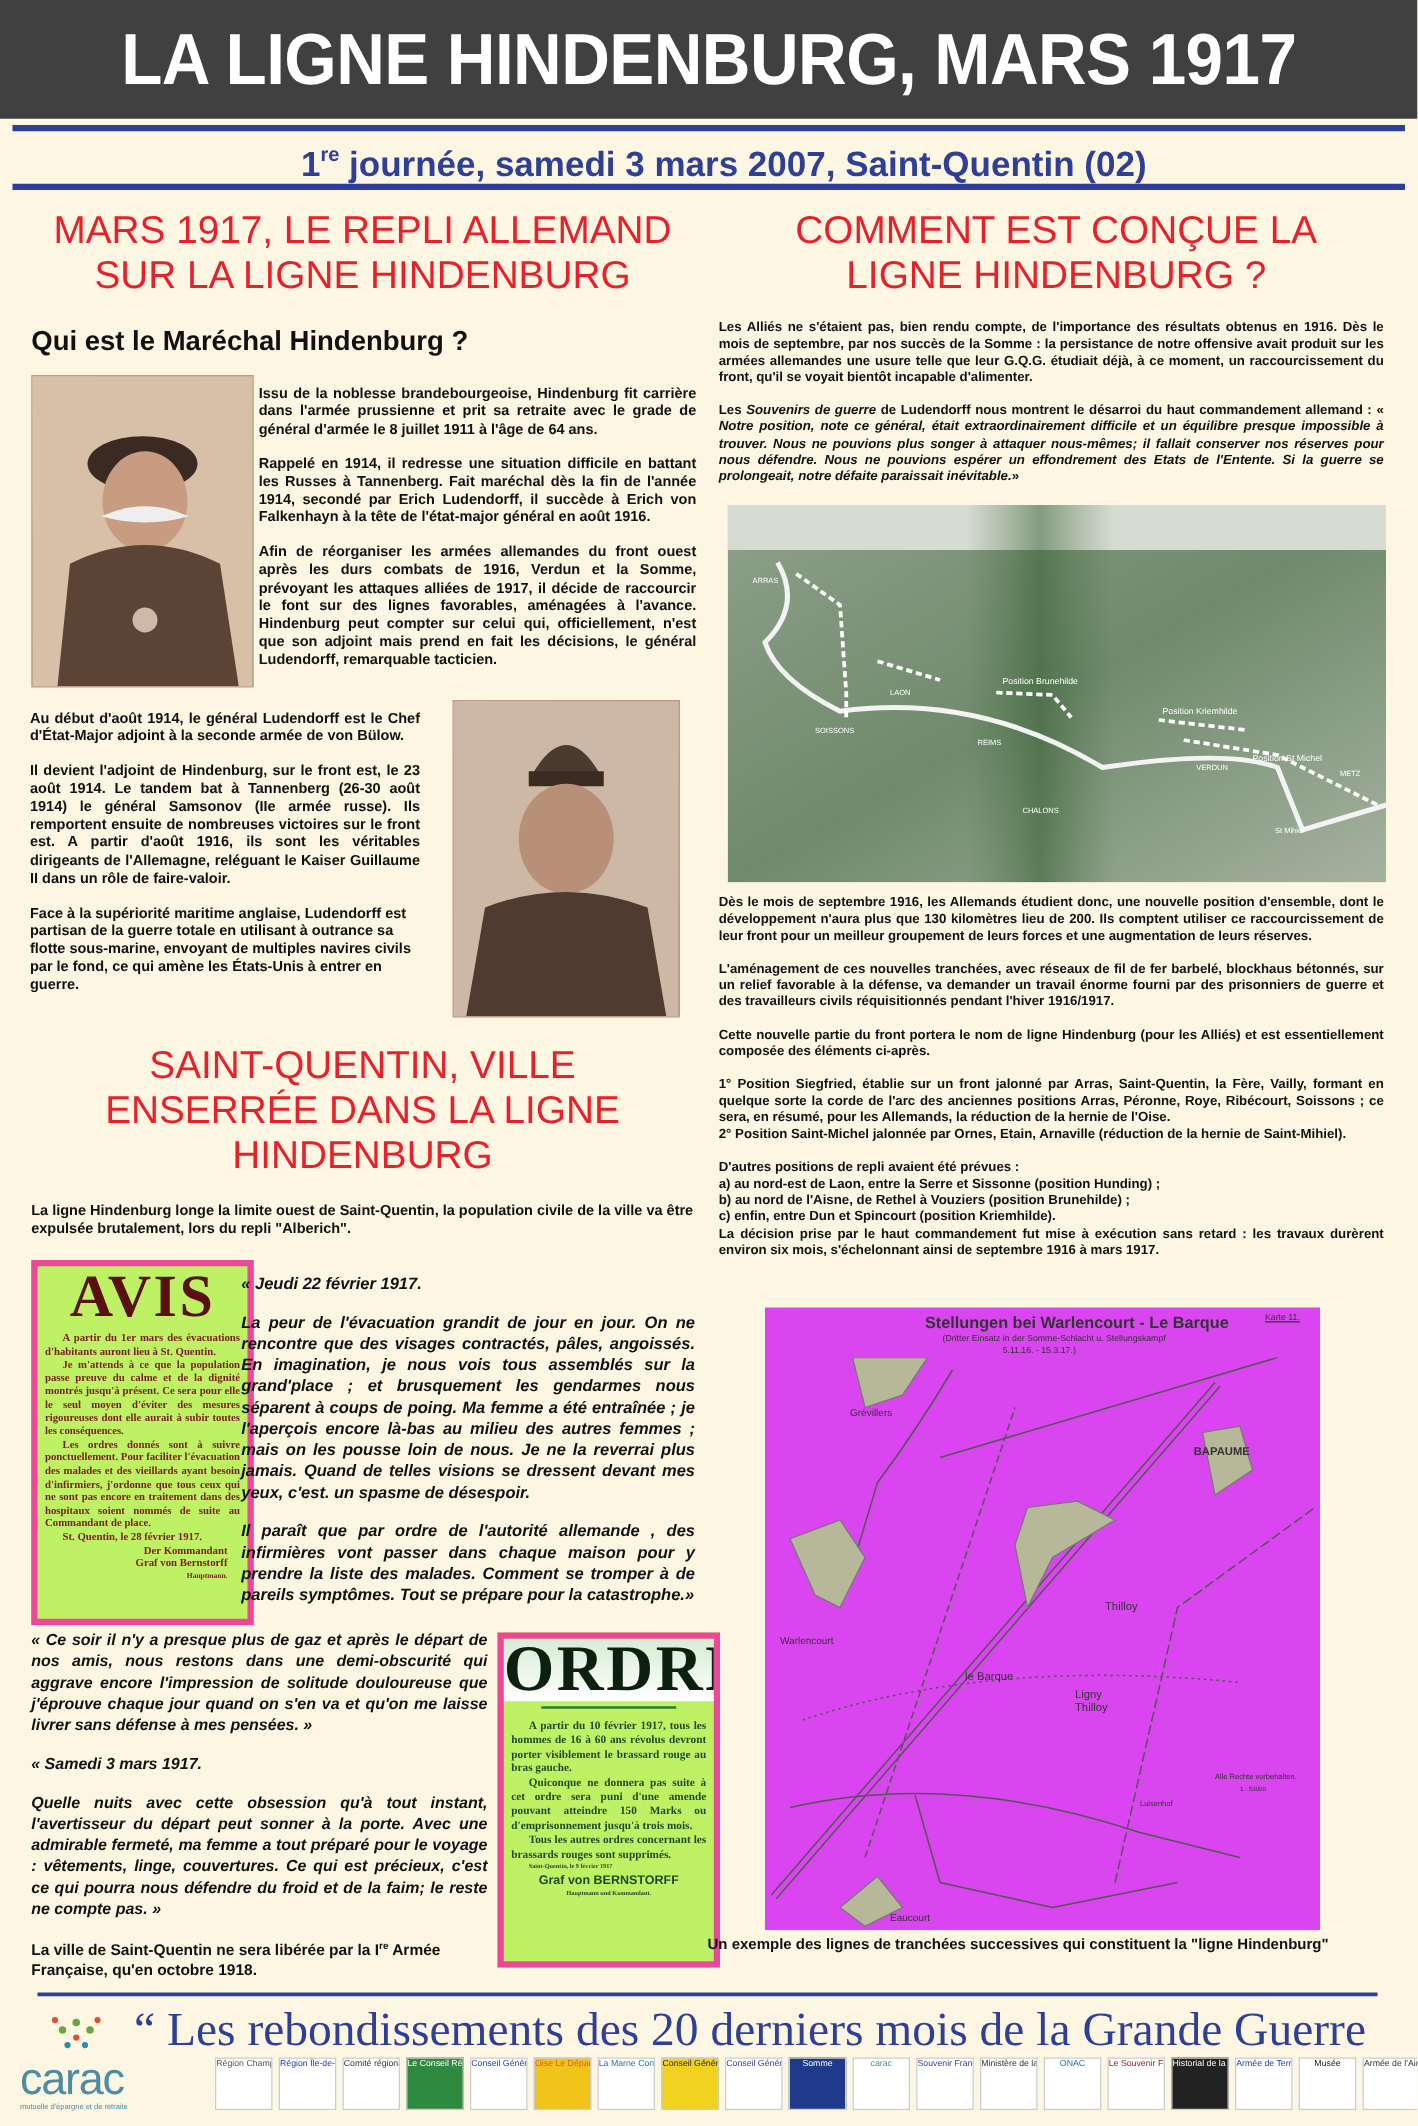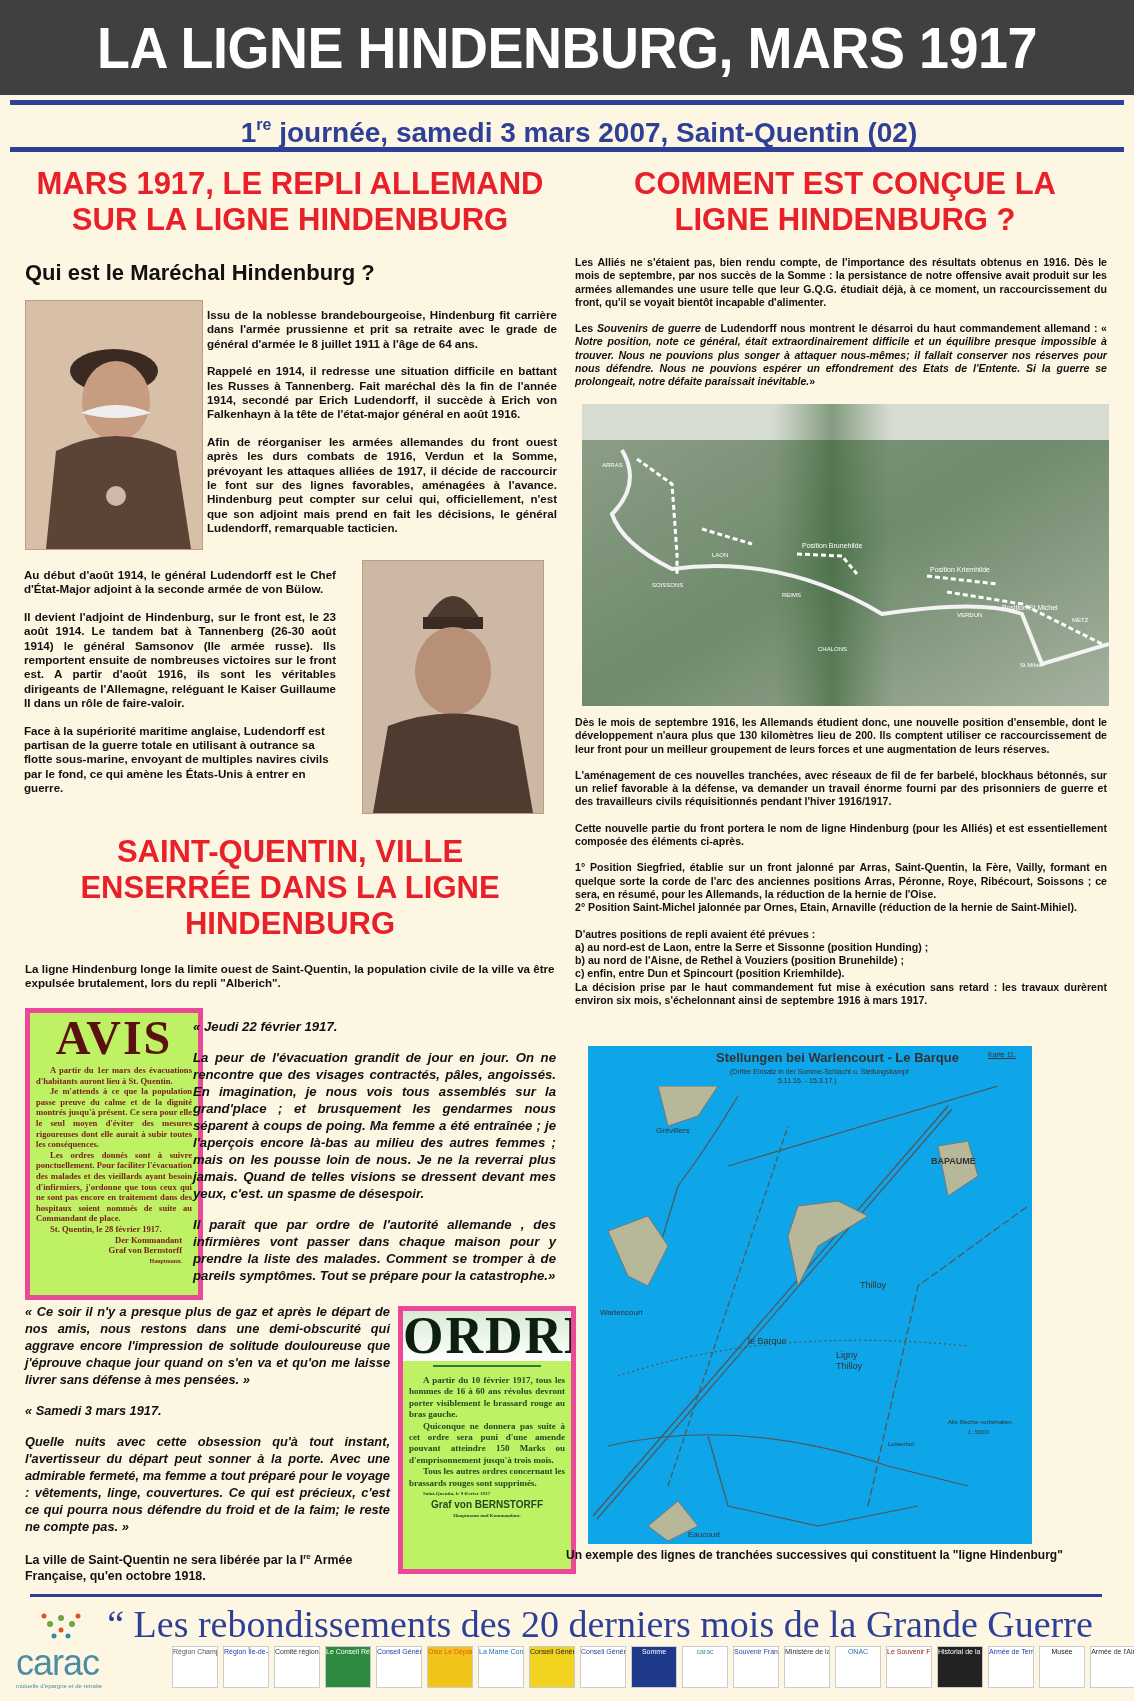--- a/index.html
+++ b/index.html
@@ -21,21 +21,21 @@
     transform: scaleX(0.93); transform-origin: center;
     white-space: nowrap;
   }
   .rule { height: 5px; background: #2e3f98; }
   .subtitle {
     left: 0; top: 108px; width: 1134px; text-align: center;
     color: #2e3f98; font-size: 28px; font-weight: bold; line-height: 34px; padding-left: 12px;
   }
   .subtitle sup { font-size: 16px; vertical-align: 12px; }
   .redtitle {
-    color: #e8202a; font-weight: bold; text-align: center;
+    color: #e8202a; font-weight: normal; text-align: center;
     font-size: 31px; line-height: 36px; margin: 0;
   }
   .blacktitle { font-weight: bold; font-size: 22px; margin: 0; }
   .txt { font-size: 11.6px; font-weight: bold; line-height: 14.4px; text-align: justify; margin: 0 0 13px 0; }
   .itq { font-style: italic; font-size: 13.2px; font-weight: bold; line-height: 17px; text-align: justify; margin: 0 0 14px 0; }
   .photo {
     background: linear-gradient(160deg, #c9a78b 0%, #8d6b55 45%, #5b4336 100%);
     border: 1px solid #b99d85;
   }
   .poster {
@@ -199,21 +199,21 @@
   <p class="txt" style="font-size:10.6px;line-height:13.3px;">Cette nouvelle partie du front portera le nom de ligne Hindenburg (pour les Alliés) et est essentiellement composée des éléments ci-après.</p>
   <p class="txt" style="font-size:10.6px;line-height:13.3px;margin:0;">1° Position Siegfried, établie sur un front jalonné par Arras, Saint-Quentin, la Fère, Vailly, formant en quelque sorte la corde de l'arc des anciennes positions Arras, Péronne, Roye, Ribécourt, Soissons ; ce sera, en résumé, pour les Allemands, la réduction de la hernie de l'Oise.</p>
   <p class="txt" style="font-size:10.6px;line-height:13.3px;">2° Position Saint-Michel jalonnée par Ornes, Etain, Arnaville (réduction de la hernie de Saint-Mihiel).</p>
   <p class="txt" style="font-size:10.6px;line-height:13.3px;margin:0;">D'autres positions de repli avaient été prévues :</p>
   <p class="txt" style="font-size:10.6px;line-height:13.3px;margin:0;">a) au nord-est de Laon, entre la Serre et Sissonne (position Hunding) ;</p>
   <p class="txt" style="font-size:10.6px;line-height:13.3px;margin:0;">b) au nord de l'Aisne, de Rethel à Vouziers (position Brunehilde) ;</p>
   <p class="txt" style="font-size:10.6px;line-height:13.3px;margin:0;">c) enfin, entre Dun et Spincourt (position Kriemhilde).</p>
   <p class="txt" style="font-size:10.6px;line-height:13.3px;">La décision prise par le haut commandement fut mise à exécution sans retard : les travaux durèrent environ six mois, s'échelonnant ainsi de septembre 1916 à mars 1917.</p>
 </div>
 
-<div class="abs mapbox" style="left:588px;top:1046px;width:444px;height:498px;background:#0ea5e9;">
+<div class="abs mapbox" style="left:612px;top:1046px;width:444px;height:498px;background:#d946ef;">
   <div class="abs" style="left:128px;top:4px;font-size:13px;font-weight:bold;color:#333;font-family:'Liberation Sans',sans-serif;">Stellungen bei Warlencourt - Le Barque</div>
   <div class="abs" style="left:400px;top:5px;font-size:7px;color:#333;text-decoration:underline;">Karte 11.</div>
   <div class="abs" style="left:142px;top:22px;font-size:7px;color:#333;">(Dritter Einsatz in der Somme-Schlacht u. Stellungskampf</div>
   <div class="abs" style="left:190px;top:31px;font-size:7px;color:#333;">5.11.16. - 15.3.17.)</div>
   <svg class="abs" style="left:0;top:40px;" width="444" height="458" viewBox="0 0 444 458">
     <g stroke="#555" fill="none" stroke-width="1.2">
       <path d="M5 430 L360 20"></path>
       <path d="M9 433 L364 23"></path>
       <path d="M140 80 L410 0"></path>
       <path d="M80 400 L200 40" stroke-dasharray="6,3"></path>

